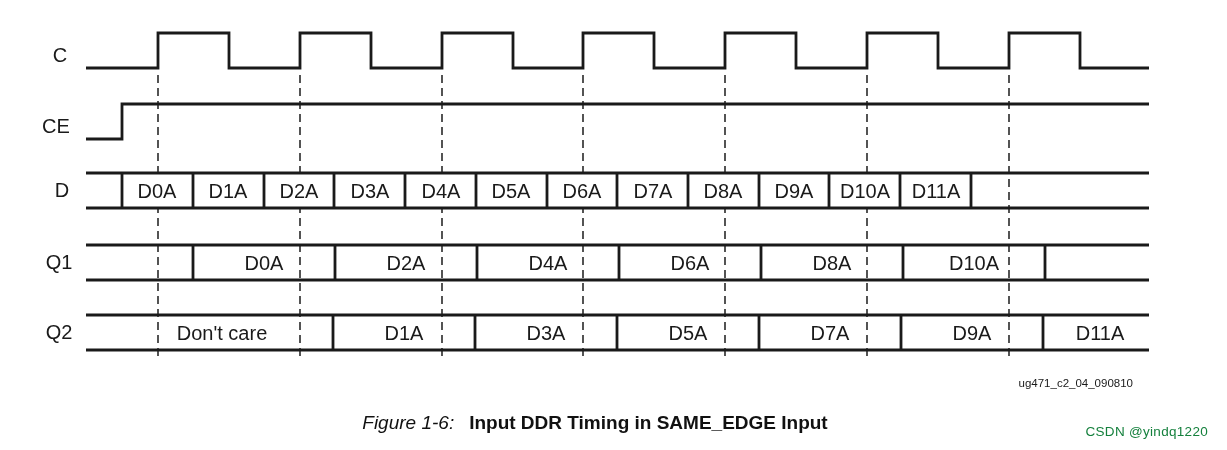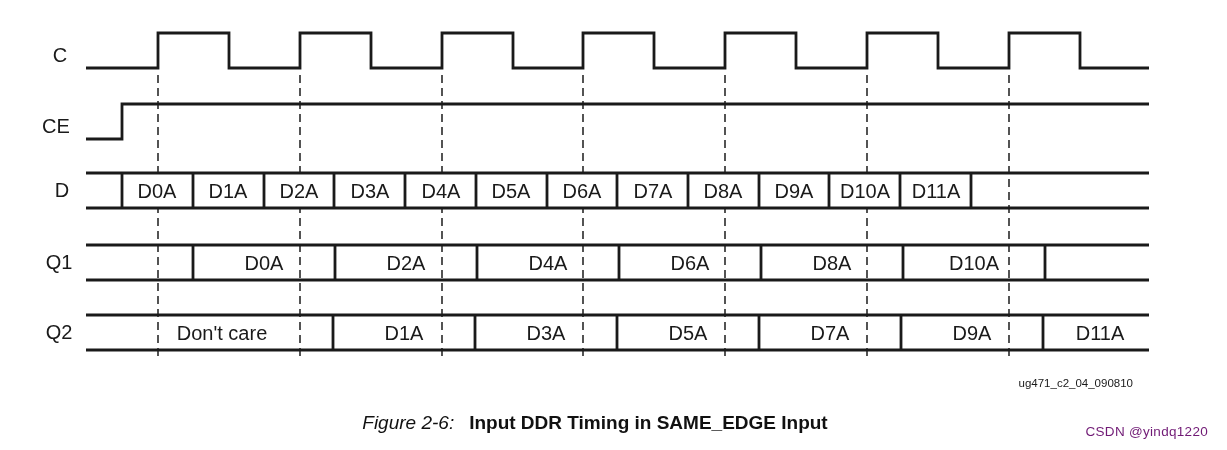--- a/index.html
+++ b/index.html
@@ -28,21 +28,21 @@
   }
   .caption .fig-num { font-style: italic; }
   .caption .fig-title { font-weight: bold; margin-left: 15px; }
 
   .watermark {
     position: absolute;
     top: 424px;
     right: 19px;
     font-size: 13.5px;
     letter-spacing: 0.3px;
-    color: #701a75;
+    color: #15803d;
     white-space: nowrap;
   }
 </style>
 </head>
 <body>
 
 <div class="stage">
 
   <svg class="diagram-svg" width="1227" height="450" viewBox="0 0 1227 450">
 
@@ -108,18 +108,18 @@
       <text class="cell-label" x="830" y="333" dominant-baseline="central">D7A</text>
       <text class="cell-label" x="972" y="333" dominant-baseline="central">D9A</text>
       <text class="cell-label" x="1100" y="333" dominant-baseline="central">D11A</text>
     </g>
     <text class="sig-label" x="59" y="332" text-anchor="middle" dominant-baseline="central">Q2</text>
 
     <text class="ref-label" x="1133" y="387" text-anchor="end">ug471_c2_04_090810</text>
   </svg>
 
   <div class="caption">
-    <span class="fig-num">Figure 2-6:</span><span class="fig-title">Input DDR Timing in SAME_EDGE Input</span>
+    <span class="fig-num">Figure 1-6:</span><span class="fig-title">Input DDR Timing in SAME_EDGE Input</span>
   </div>
 
   <div class="watermark">CSDN @yindq1220</div>
 
 </div>
 
 </body></html>

